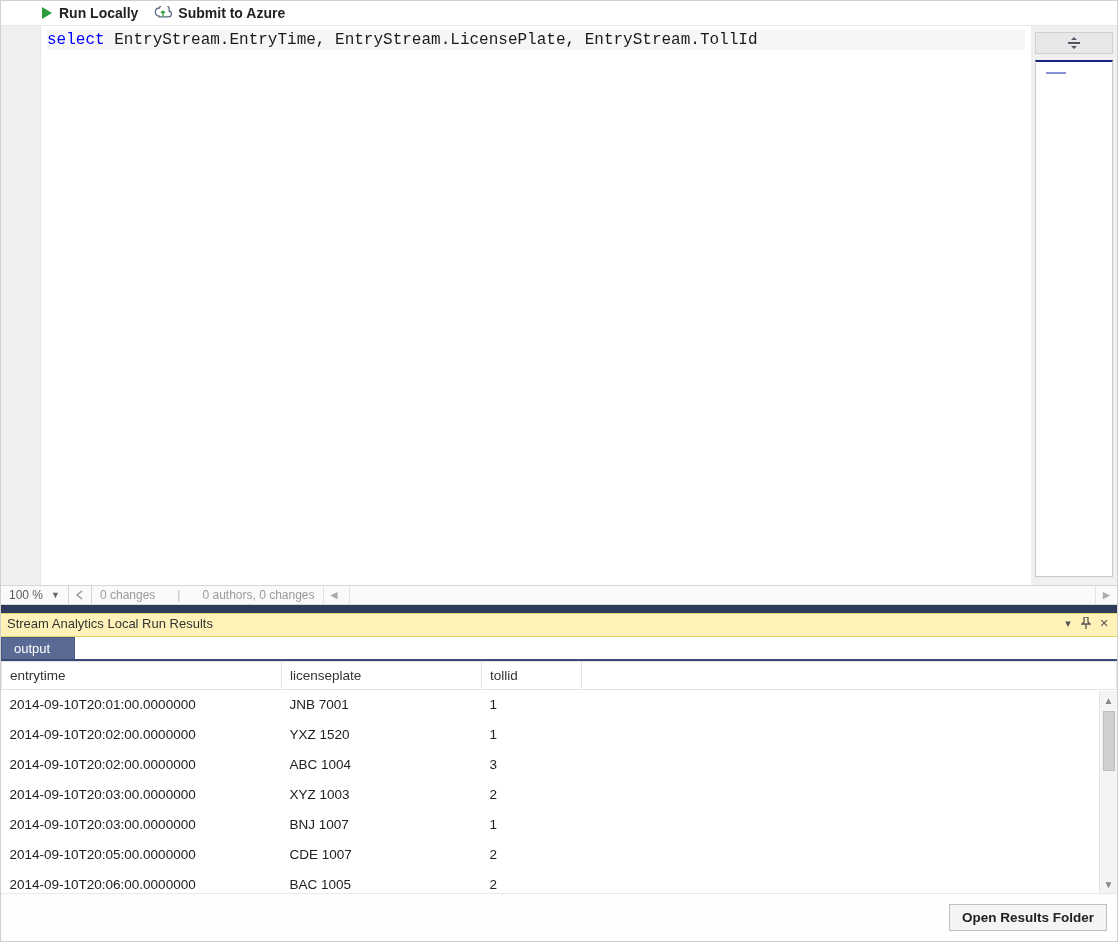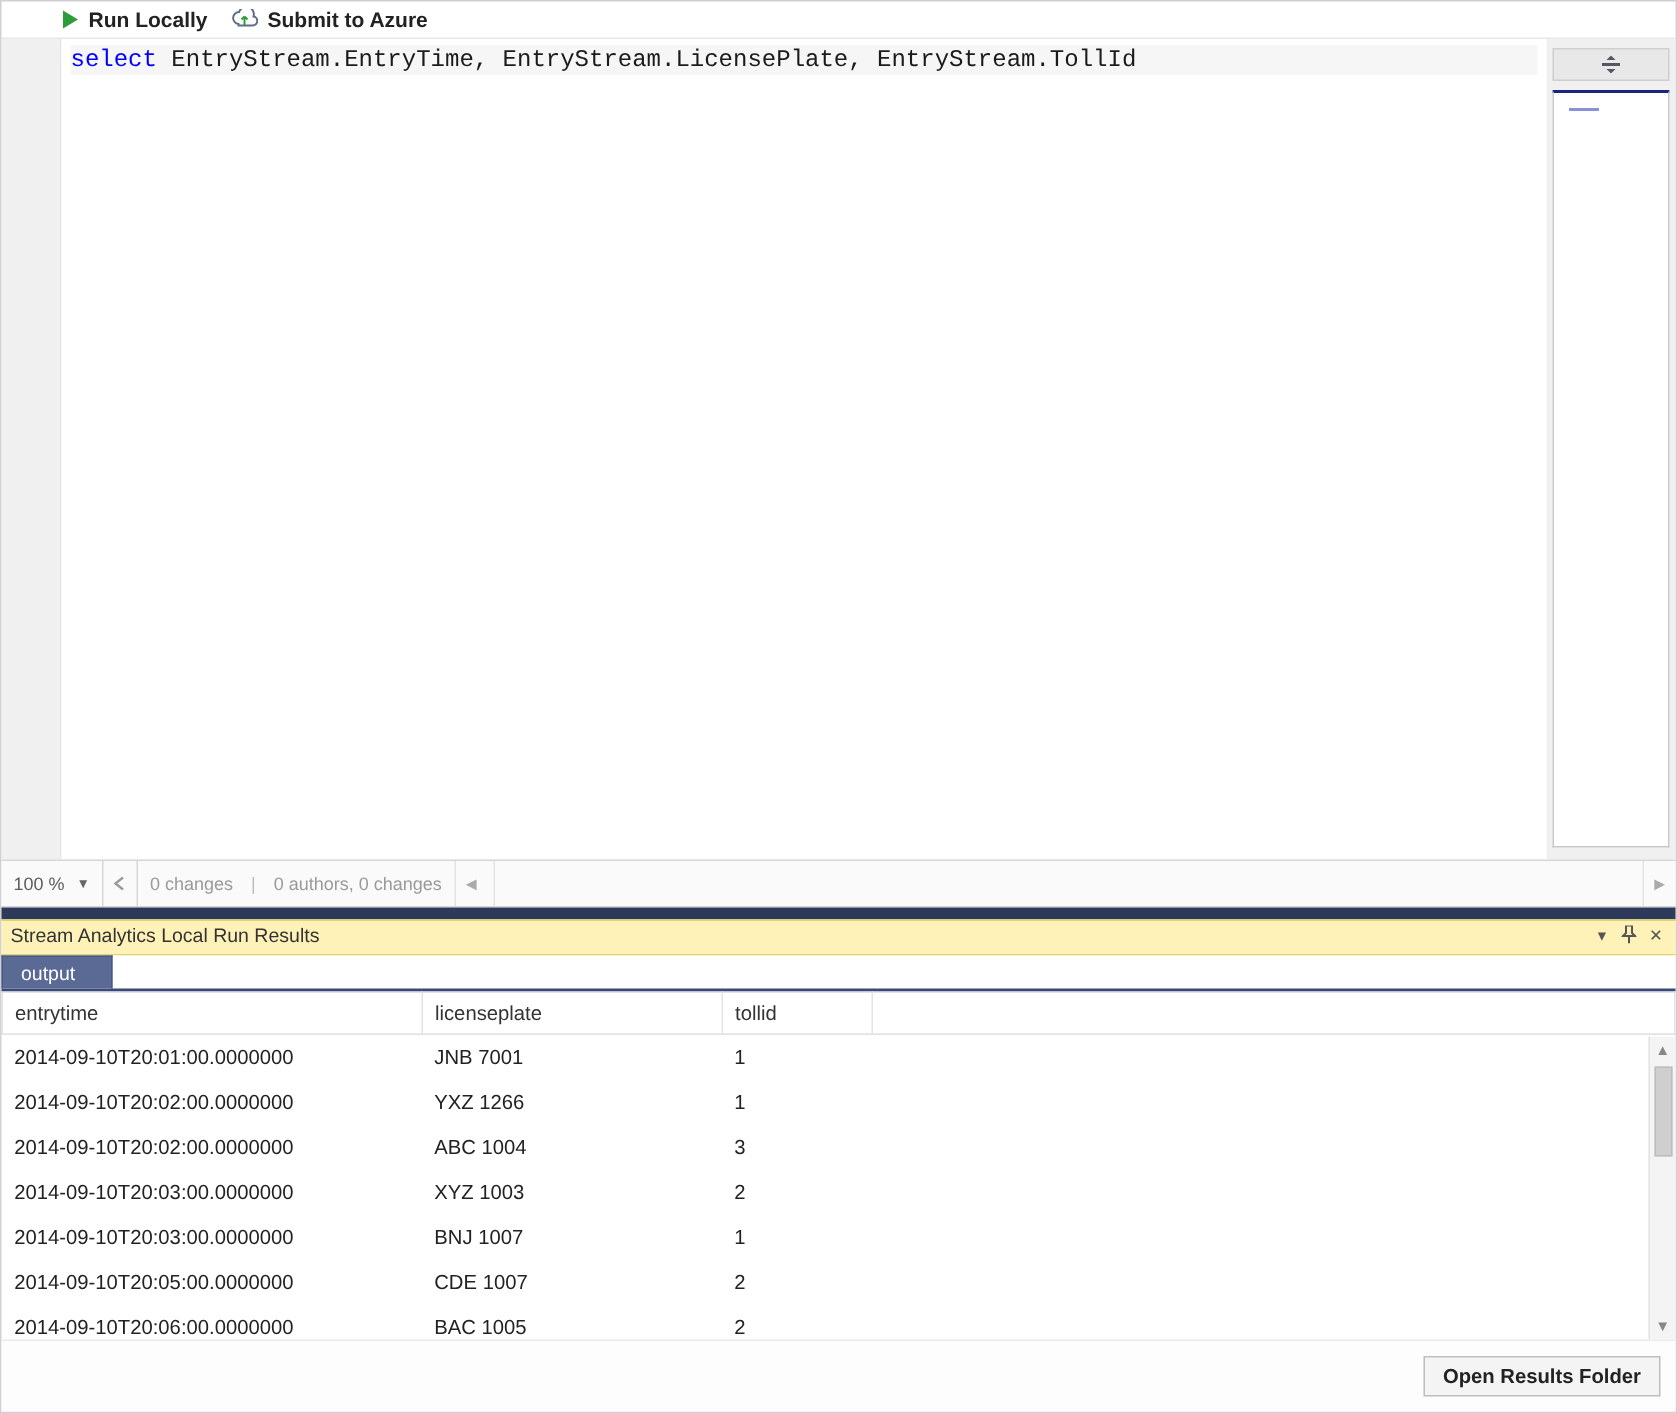--- a/index.html
+++ b/index.html
@@ -99,32 +99,32 @@
 
   
   .status-strip {
     display: flex;
     align-items: center;
     background: #fafafa;
     border-top: 1px solid #d6d6d6;
     border-bottom: 1px solid #d6d6d6;
     font-size: 12px;
     color: #5c5c5c;
-    height: 32px;
+    height: 20px;
   }
   .zoom-box {
     display: flex; align-items: center;
     padding: 0 8px;
     border-right: 1px solid #d6d6d6;
     gap: 4px;
     height: 100%;
   }
   .dropdown-caret { font-size: 9px; color:#666; margin-left:4px;}
   .chev-left { padding: 0 6px; border-right:1px solid #d6d6d6; height:100%; display:flex;align-items:center; color:#8a8a8a;}
-  .changes-info { padding: 0 8px; display:flex; gap:12px; color:#9a9a9a;}
+  .changes-info { padding: 0 8px; display:flex; gap:22px; color:#9a9a9a;}
   .changes-info .sep { color:#bbb; }
   .status-spacer { flex:1; border-left:1px solid #e3e3e3; height:100%; margin-left:4px;}
   .arrow-cell { width:22px; display:flex; align-items:center; justify-content:center; color:#aaa; border-left:1px solid #e3e3e3; height:100%;}
 
   
   .dark-divider { height: 8px; background: #2e3a59; }
 
   
   .panel-title-bar {
     background: #fff2b8;
@@ -316,21 +316,21 @@
       </thead>
       <tbody id="results-body">
           <tr>
             <td>2014-09-10T20:01:00.0000000</td>
             <td>JNB 7001</td>
             <td>1</td>
             <td></td>
           </tr>
           <tr>
             <td>2014-09-10T20:02:00.0000000</td>
-            <td>YXZ 1266</td>
+            <td>YXZ 1520</td>
             <td>1</td>
             <td></td>
           </tr>
           <tr>
             <td>2014-09-10T20:02:00.0000000</td>
             <td>ABC 1004</td>
             <td>3</td>
             <td></td>
           </tr>
           <tr>

